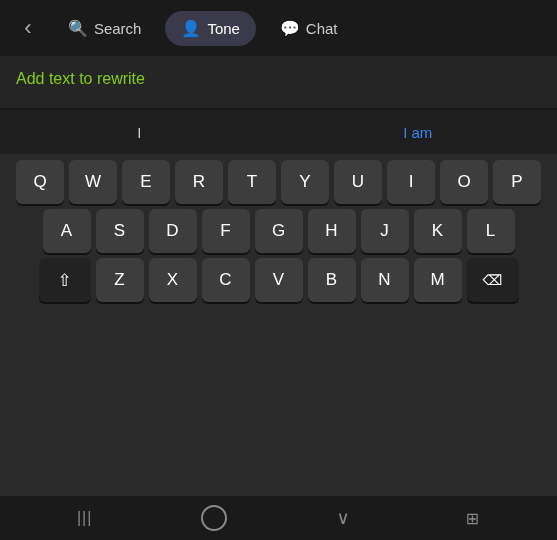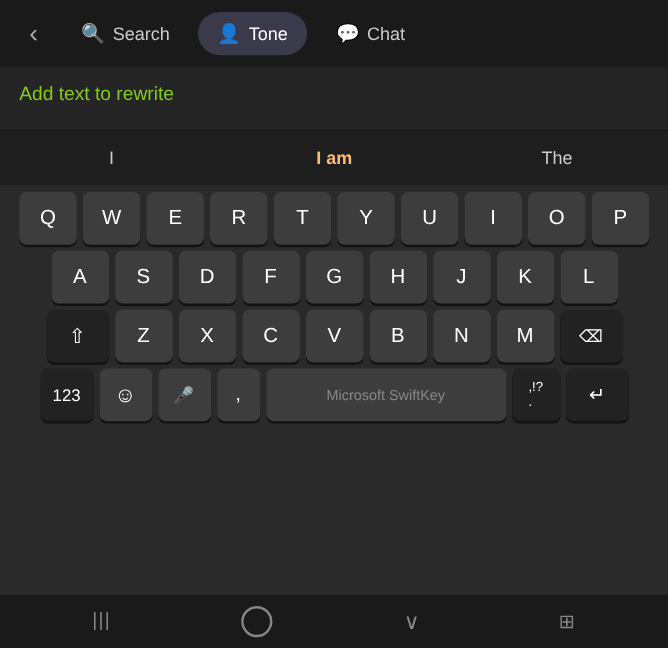--- a/index.html
+++ b/index.html
@@ -83,22 +83,22 @@
     }
     .suggestion {
       flex: 1;
       text-align: center;
       color: #ccc;
       font-size: 15px;
       cursor: pointer;
       padding: 4px 0;
     }
     .suggestion.active {
-      font-weight: 700;
-      color: #fdba74;
+      font-weight: 400;
+      color: #3b82f6;
     }
 
     
     .keyboard {
       background: #2a2a2a;
       flex: 1;
       display: flex;
       flex-direction: column;
       padding: 6px 4px 4px 4px;
       gap: 5px;
@@ -217,23 +217,20 @@
   <span>Add text to rewrite</span>
 </div>
 
 <div class="suggestions-bar">
   <div class="suggestion">
     <span>I</span>
   </div>
   <div class="suggestion active">
     <span>I am</span>
   </div>
-  <div class="suggestion">
-    <span>The</span>
-  </div>
 </div>
 
 <div class="keyboard">
 
   <div class="key-row">
     <div class="key">
         <span>Q</span>
       </div>
     <div class="key">
         <span>W</span>
@@ -317,43 +314,20 @@
         <span>N</span>
       </div>
     <div class="key">
         <span>M</span>
       </div>
     <div class="key backspace-key">
         <span>⌫</span>
       </div>
   </div>
 
-  <div class="key-row">
-    <div class="key num-key">
-        <span>123</span>
-      </div>
-    <div class="key emoji-key">
-        <span>☺</span>
-      </div>
-    <div class="key mic-key">
-        <span style="font-size:14px;">🎤</span>
-      </div>
-    <div class="key comma-key">
-        <span>,</span>
-      </div>
-    <div class="key space-key">
-        <span>Microsoft SwiftKey</span>
-      </div>
-    <div class="key punct-key">
-        <span style="font-size:11px;">,!?<br style="line-height:0">.</span>
-      </div>
-    <div class="key enter-key">
-        <span>↵</span>
-      </div>
-  </div>
 </div>
 
 <div class="bottom-nav">
   <div class="bottom-nav-item">
     <span style="font-size:16px;letter-spacing:1px;">|||</span>
   </div>
   <div class="bottom-nav-item">
     <span style="font-size:22px;border:2px solid #888;border-radius:50%;width:26px;height:26px;display:flex;align-items:center;justify-content:center;"></span>
   </div>
   <div class="bottom-nav-item">

